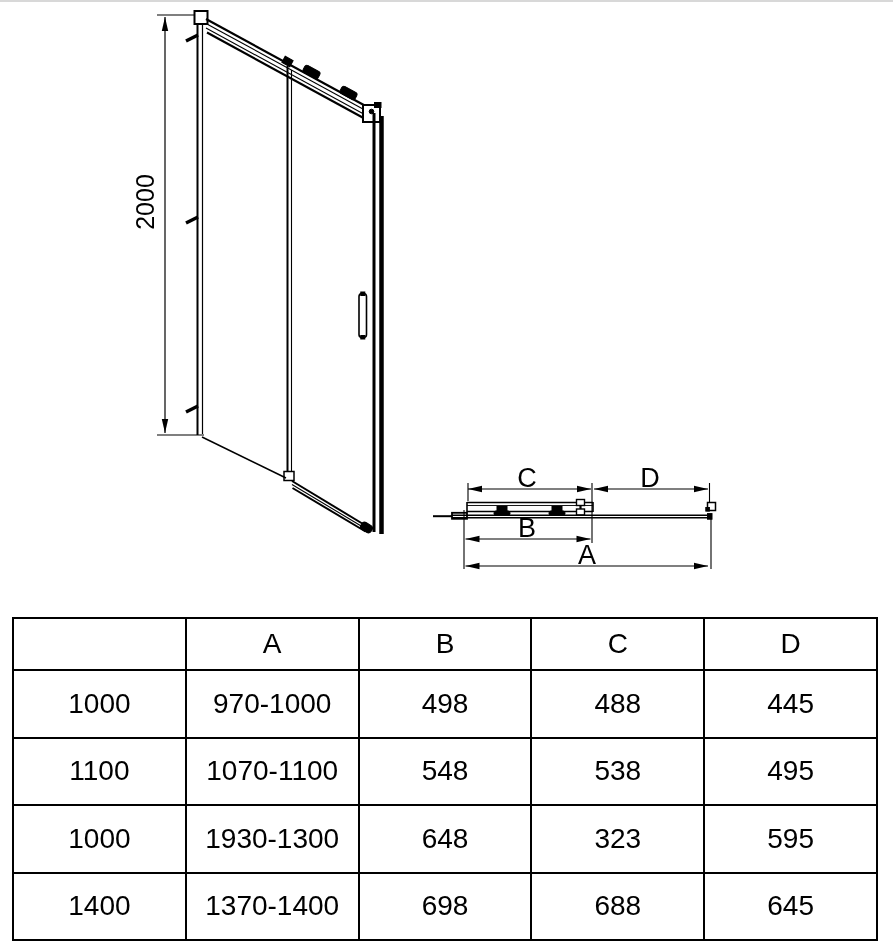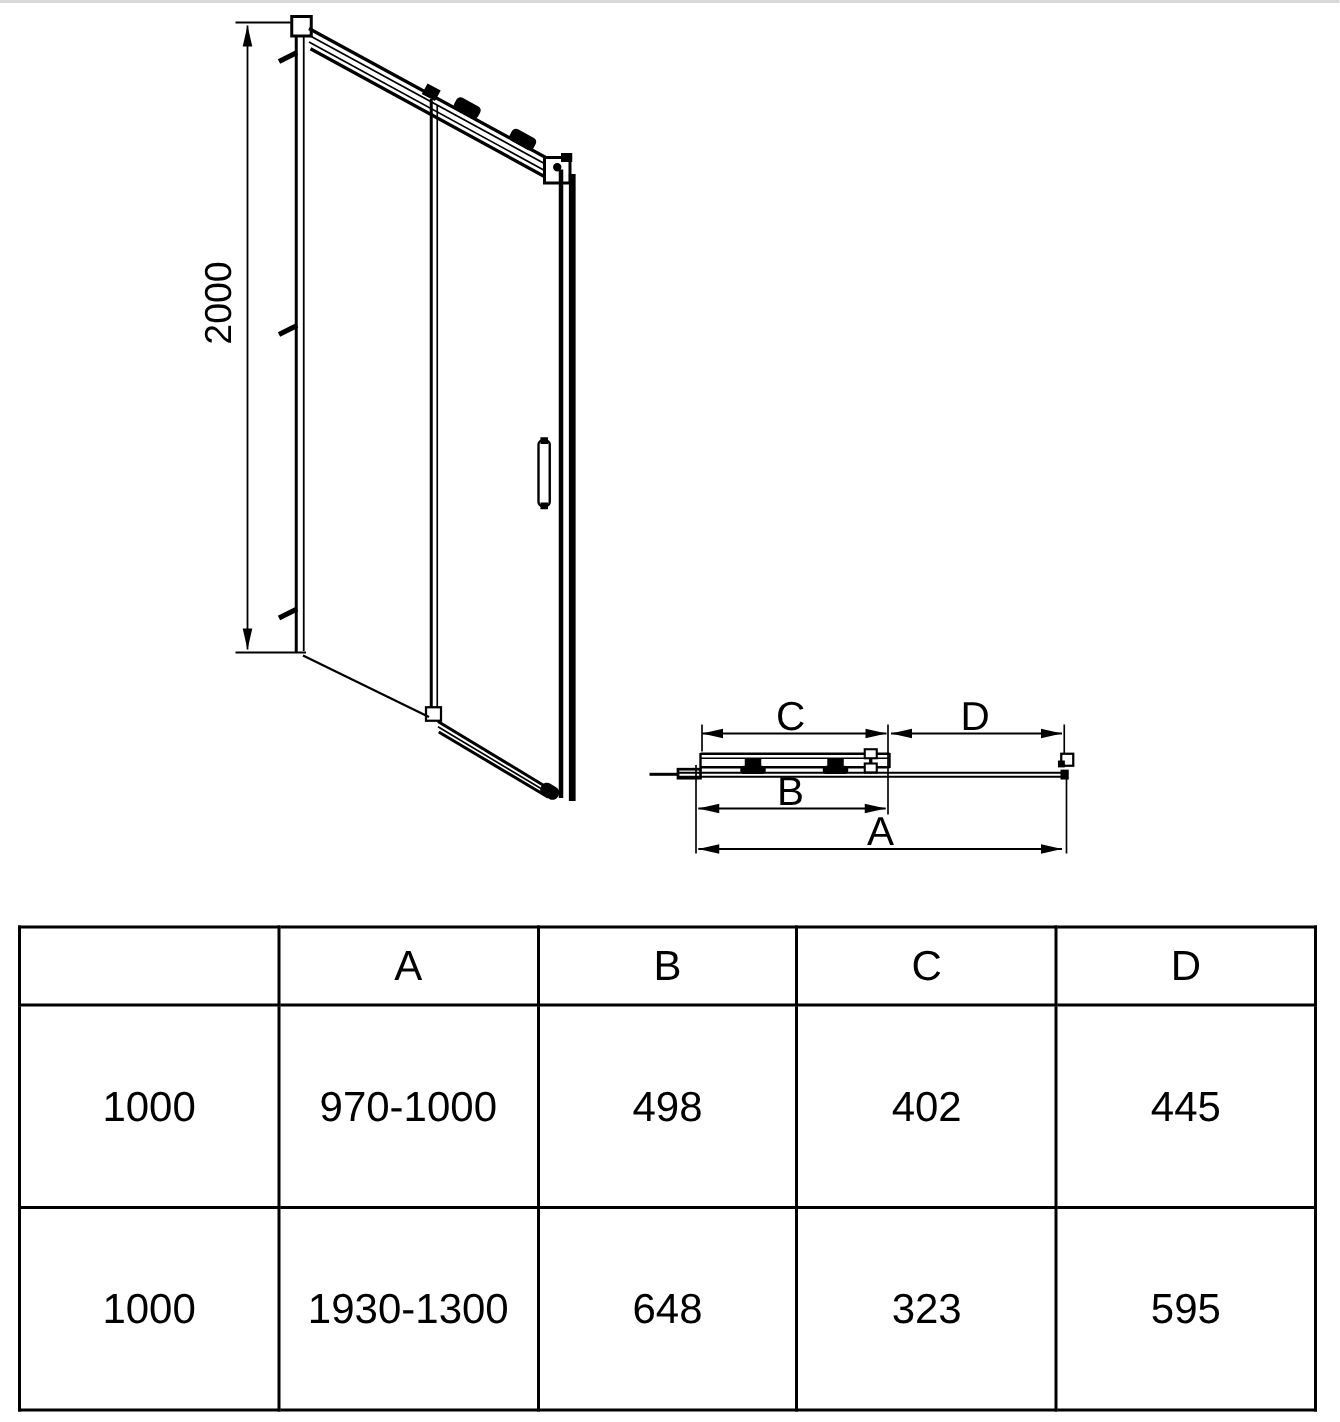--- a/index.html
+++ b/index.html
@@ -183,24 +183,38 @@
       <th>B</th>
       <th>C</th>
       <th>D</th>
     </tr>
   </thead>
   <tbody>
     <tr>
       <td>1000</td>
       <td>970-1000</td>
       <td>498</td>
-      <td>402</td>
+      <td>488</td>
       <td>445</td>
+    </tr>
+    <tr>
+      <td>1100</td>
+      <td>1070-1100</td>
+      <td>548</td>
+      <td>538</td>
+      <td>495</td>
     </tr>
     <tr>
       <td>1000</td>
       <td>1930-1300</td>
       <td>648</td>
       <td>323</td>
       <td>595</td>
     </tr>
+    <tr>
+      <td>1400</td>
+      <td>1370-1400</td>
+      <td>698</td>
+      <td>688</td>
+      <td>645</td>
+    </tr>
   </tbody>
 </table>
 
 </body></html>

